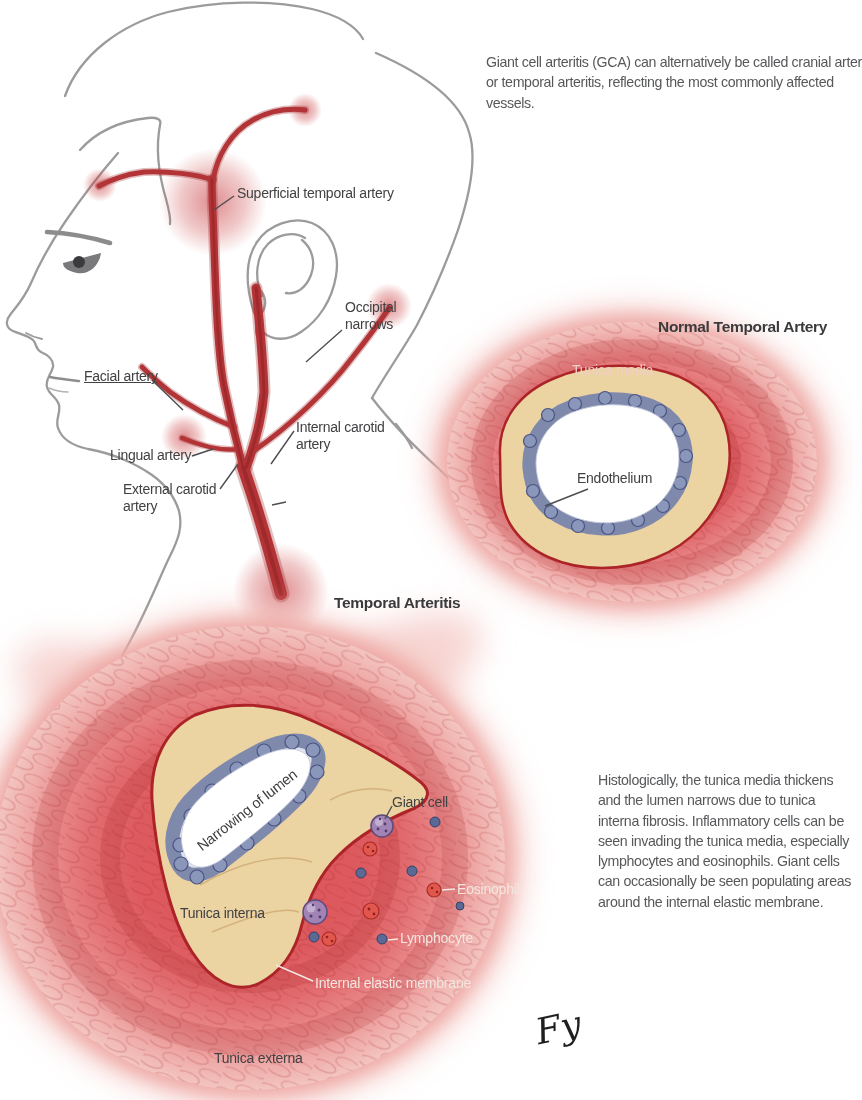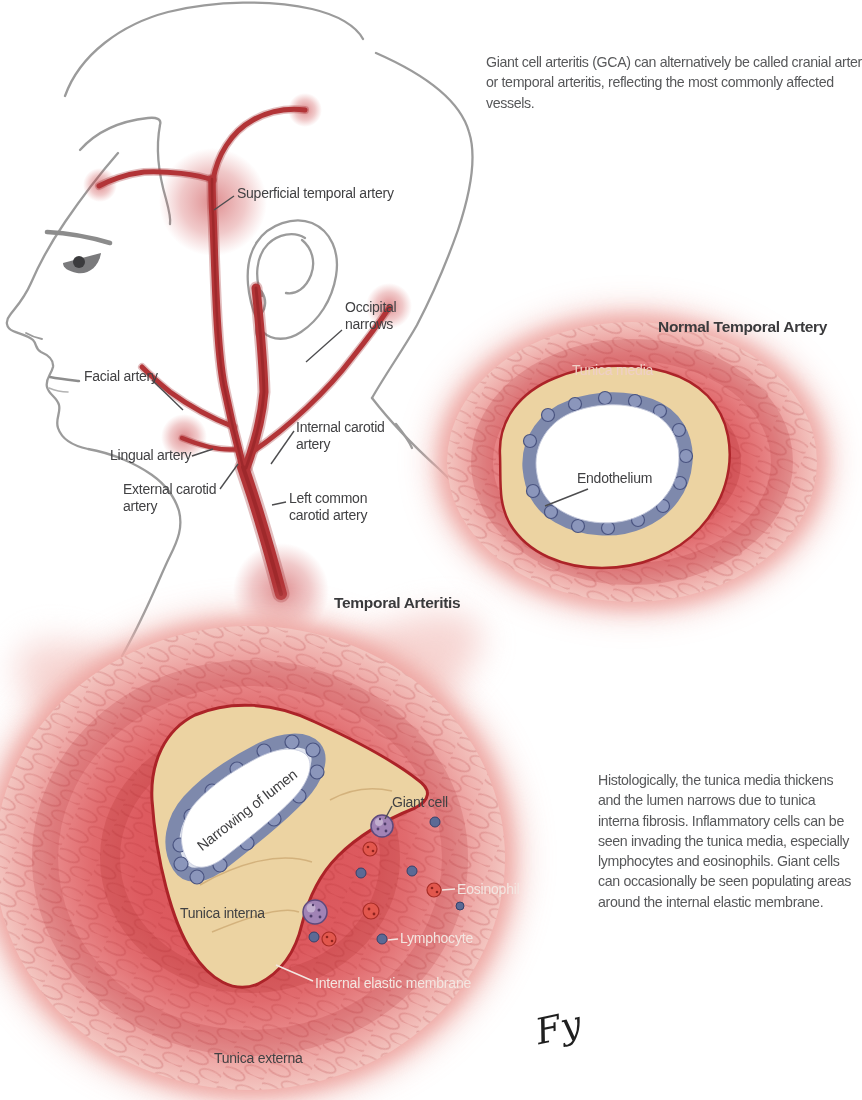--- a/index.html
+++ b/index.html
@@ -245,25 +245,24 @@
     <path d="M313,981 L276,965"></path>
   </g>
 
   <text x="537" y="1042" font-size="36" font-style="italic" font-family="'DejaVu Serif',serif" fill="#1f1f1f" transform="rotate(-12 550 1035)">Fy</text>
 </svg>
 
 <div class="para" style="left:486px;top:52px;width:396px;">Giant cell arteritis (GCA) can alternatively be called cranial arteritis or temporal arteritis, reflecting the most commonly affected vessels.</div>
 
 <div class="lbl" style="left:237px;top:185px;">Superficial temporal artery</div>
 <div class="lbl wrap" style="left:345px;top:299px;width:66px;">Occipital narrows</div>
-<div class="lbl" style="left:84px;top:368px;">Facial artery</div>
+<div class="lbl" style="left:84px;top:368px;text-decoration:underline;">Facial artery</div>
 <div class="lbl" style="left:110px;top:447px;">Lingual artery</div>
 <div class="lbl wrap" style="left:296px;top:419px;width:112px;">Internal carotid artery</div>
 <div class="lbl wrap" style="left:123px;top:481px;width:112px;">External carotid artery</div>
-<div class="lbl wrap" style="left:289px;top:490px;width:118px;">Left common carotid artery</div>
 
 <div class="fig-title" style="left:658px;top:318px;">Normal Temporal Artery</div>
 <div class="lbl-light lbl-media" style="left:572px;top:362px;">Tunica media</div>
 <div class="lbl" style="left:577px;top:470px;">Endothelium</div>
 
 <div class="fig-title" style="left:334px;top:594px;">Temporal Arteritis</div>
 <div class="lbl-rot" style="left:157px;top:802px;">Narrowing of lumen</div>
 <div class="lbl" style="left:392px;top:794px;">Giant cell</div>
 <div class="lbl" style="left:180px;top:905px;">Tunica interna</div>
 <div class="lbl-light" style="left:457px;top:881px;">Eosinophil</div>

